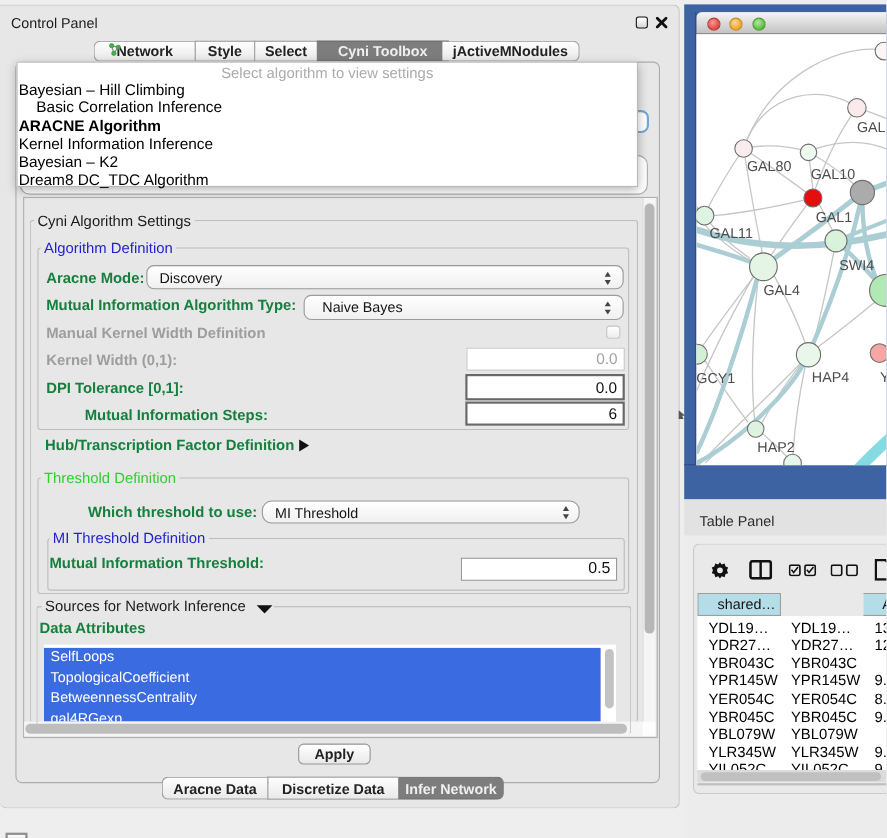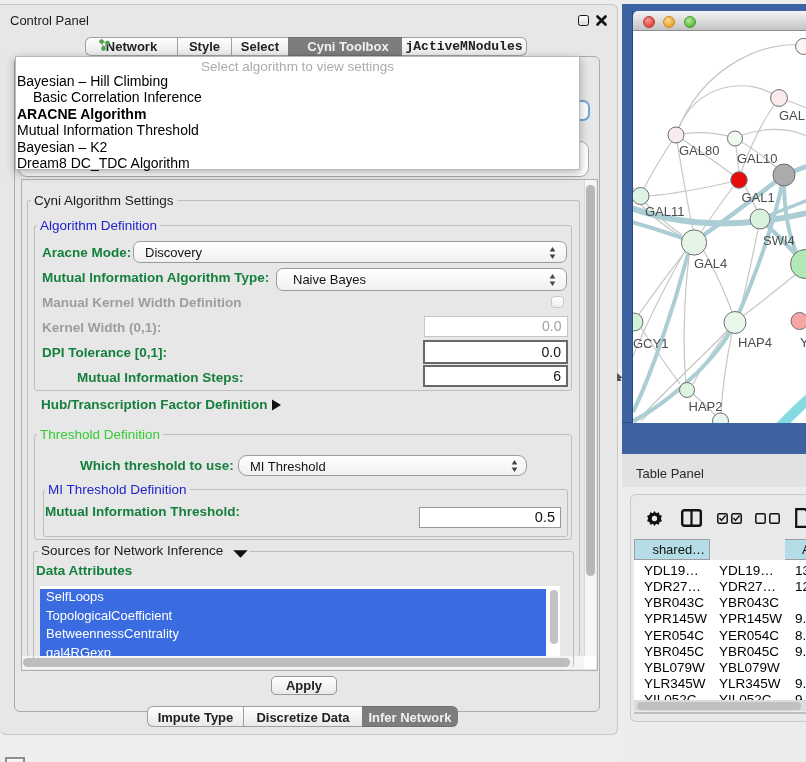--- a/index.html
+++ b/index.html
@@ -56,21 +56,21 @@
   <div id="cptitle" class="abs">Control Panel</div>
   <div id="cpfloat" class="abs"></div>
   <svg class="abs" style="left:596px;top:15px;" width="11" height="11" viewBox="0 0 11 11">
       <path d="M1.5 1.5 L9.5 9.5 M9.5 1.5 L1.5 9.5" stroke="#111" stroke-width="2.6" stroke-linecap="round"></path>
     </svg>
 
   <div class="tab" style="left:85px;width:92px;border-left:1px solid #9f9f9f;border-radius:6px 0 0 6px;">Network</div>
   <div class="tab" style="left:177px;width:54px;border-left:1px solid #9f9f9f;">Style</div>
   <div class="tab" style="left:231px;width:57px;border-left:1px solid #9f9f9f;">Select</div>
   <div class="tab tabsel" style="left:288px;width:120px;">Cyni Toolbox</div>
-  <div class="tab" style="left:402px;width:125px;border-right:1px solid #9f9f9f;border-radius:0 6px 6px 0;font-family:Liberation Mono, monospace;">jActiveMNodules</div>
+  <div class="tab" style="left:402px;width:125px;border-right:1px solid #9f9f9f;border-radius:0 6px 6px 0;">jActiveMNodules</div>
   <svg class="abs" style="left:99px;top:39px;z-index:5" width="11" height="12" viewBox="0 0 11 12">
       <path d="M2.5 2.5 L8.5 4 L4.5 9.5 Z" fill="none" stroke="#888" stroke-width="1"></path>
       <circle cx="2.5" cy="2.5" r="2" fill="#43b14b" stroke="#2c8433" stroke-width="0.5"></circle>
       <circle cx="8.5" cy="4" r="2" fill="#43b14b" stroke="#2c8433" stroke-width="0.5"></circle>
       <circle cx="4.5" cy="9.5" r="2" fill="#43b14b" stroke="#2c8433" stroke-width="0.5"></circle>
     </svg>
 
   <div id="content" class="abs"></div>
 
   <div class="abs" style="left:540px;top:100px;width:50px;height:21px;background:#fff;border:2.5px solid #72a8da;border-radius:7px;"></div>
@@ -144,27 +144,27 @@
     <div style="position:absolute;left:0;top:3px;width:506px;height:67px;background:#3a6be0;"></div>
     <div style="position:absolute;left:6px;top:2px;font-size:13px;color:#fff;line-height:18.6px;white-space:nowrap;">SelfLoops<br>TopologicalCoefficient<br>BetweennessCentrality<br>gal4RGexp</div>
     <div style="position:absolute;left:510px;top:4px;width:8px;height:54px;background:#c2c2c2;border-radius:4px;"></div>
   </div>
 
   <div id="popup" class="abs">
     <div id="pophdr">Select algorithm to view settings</div>
     <div class="popitem" style="top:15.5px;">Bayesian – Hill Climbing</div>
     <div class="popitem" style="top:32px;margin-left:16px;">Basic Correlation Inference</div>
     <div class="popitem" style="top:48.5px;font-weight:bold;">ARACNE Algorithm</div>
-    <div class="popitem" style="top:65px;">Mutual Information Threshold</div>
+    <div class="popitem" style="top:65px;">Kernel Information Inference</div>
     <div class="popitem" style="top:81.5px;">Bayesian – K2</div>
     <div class="popitem" style="top:98px;">Dream8 DC_TDC Algorithm</div>
   </div>
 
   <div id="applybtn" class="abs">Apply</div>
-  <div class="btab" style="left:147px;width:96px;border-left:1px solid #9f9f9f;border-radius:6px 0 0 6px;">Impute Type</div>
+  <div class="btab" style="left:147px;width:96px;border-left:1px solid #9f9f9f;border-radius:6px 0 0 6px;">Aracne Data</div>
   <div class="btab" style="left:243px;width:119px;border-left:1px solid #9f9f9f;">Discretize Data</div>
   <div class="btab tabsel" style="left:362px;width:96px;border-radius:0 6px 6px 0;">Infer Network</div>
   <div id="sqbtn" class="abs"></div>
 
   <svg class="abs" style="left:616px;top:372px;z-index:99" width="8" height="10" viewBox="0 0 8 10">
       <path d="M1 9 L1 1 L7 6 L4 6 L5.5 9 Z" fill="#555"></path>
     </svg>
 
   <div id="frame" class="abs"></div>
   <div class="abs" style="left:622px;top:422px;width:184px;height:1px;background:#2e4a80;"></div>

